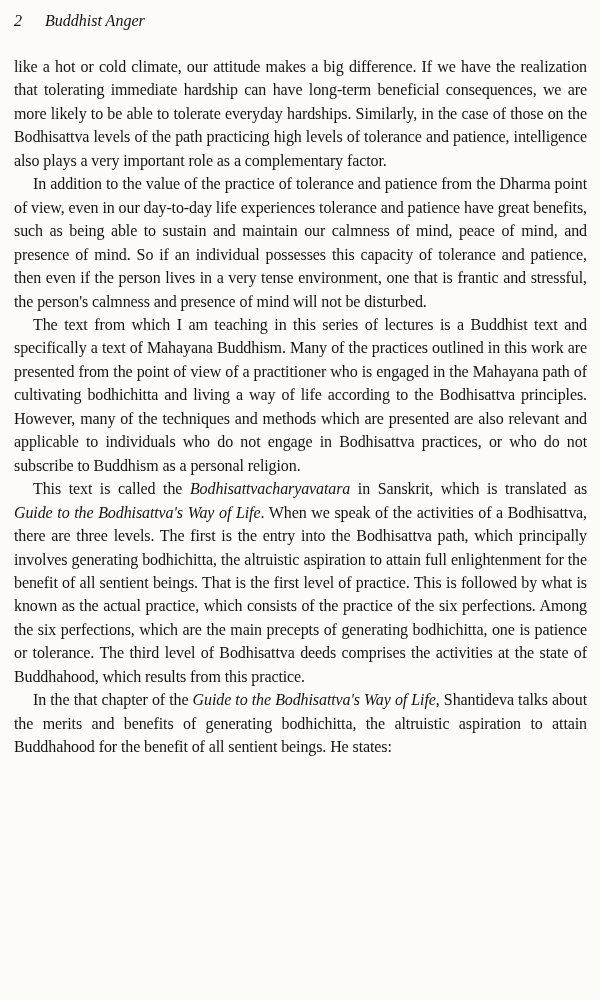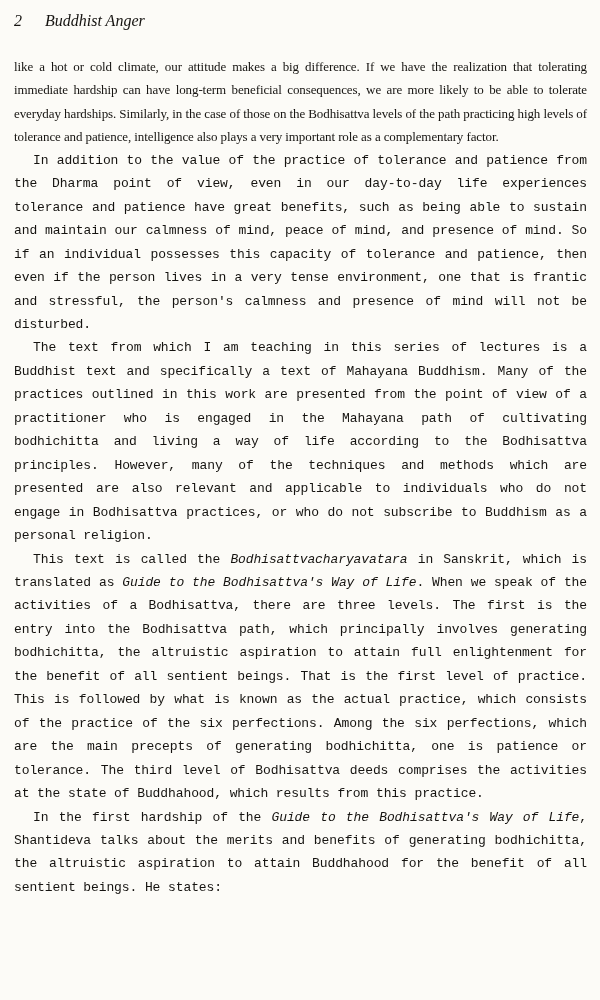--- a/index.html
+++ b/index.html
@@ -30,43 +30,42 @@
     margin-bottom: 25px;
   }
   .running-head .pagenum {
     display: inline-block;
     width: 31px;
     font-style: italic;
   }
   .body-text p {
     margin: 0;
     text-align: justify;
-    font-size: 13px;
+    font-size: 16px;
     line-height: 23.45px;
     letter-spacing: -0.1px;
     hyphens: auto;
     -webkit-hyphens: auto;
   }
   .body-text p.indent {
     text-indent: 19px;
-    font-family: Liberation Mono, monospace;
   }
   .body-text em {
     font-style: italic;
   }
 </style>
 </head>
 <body>
 
 <div class="page">
   <header class="running-head">
     <span class="pagenum">2</span>
     <span class="booktitle">Buddhist Anger</span>
   </header>
 
   <main class="body-text" id="paragraph-container">
       <p><span>like a hot or cold climate, our attitude makes a big difference. If we have the realization that tolerating immediate hardship can have long-term beneficial consequences, we are more likely to be able to tolerate everyday hardships. Similarly, in the case of those on the Bodhisattva levels of the path practicing high levels of tolerance and patience, intelligence also plays a very important role as a complementary factor.</span></p>
       <p class="indent"><span>In addition to the value of the practice of tolerance and patience from the Dharma point of view, even in our day-to-day life experiences tolerance and patience have great benefits, such as being able to sustain and maintain our calmness of mind, peace of mind, and presence of mind. So if an individual possesses this capacity of tolerance and patience, then even if the person lives in a very tense environment, one that is frantic and stressful, the person's calmness and presence of mind will not be disturbed.</span></p>
       <p class="indent"><span>The text from which I am teaching in this series of lectures is a Buddhist text and specifically a text of Mahayana Buddhism. Many of the practices outlined in this work are presented from the point of view of a practitioner who is engaged in the Mahayana path of cultivating bodhichitta and living a way of life according to the Bodhisattva principles. However, many of the techniques and methods which are presented are also relevant and applicable to individuals who do not engage in Bodhisattva practices, or who do not subscribe to Buddhism as a personal religion.</span></p>
       <p class="indent"><span>This text is called the </span><em>Bodhisattvacharyavatara</em><span> in Sanskrit, which is translated as </span><em>Guide to the Bodhisattva's Way of Life</em><span>. When we speak of the activities of a Bodhisattva, there are three levels. The first is the entry into the Bodhisattva path, which principally involves generating bodhichitta, the altruistic aspiration to attain full enlightenment for the benefit of all sentient beings. That is the first level of practice. This is followed by what is known as the actual practice, which consists of the practice of the six perfections. Among the six perfections, which are the main precepts of generating bodhichitta, one is patience or tolerance. The third level of Bodhisattva deeds comprises the activities at the state of Buddhahood, which results from this practice.</span></p>
-      <p class="indent"><span>In the first hardship of the </span><em>Guide to the Bodhisattva's Way of Life</em><span>, Shantideva talks about the merits and benefits of generating bodhichitta, the altruistic aspiration to attain Buddhahood for the benefit of all sentient beings. He states:</span></p>
+      <p class="indent"><span>In the that chapter of the </span><em>Guide to the Bodhisattva's Way of Life</em><span>, Shantideva talks about the merits and benefits of generating bodhichitta, the altruistic aspiration to attain Buddhahood for the benefit of all sentient beings. He states:</span></p>
     </main>
 </div>
 
 </body></html>

